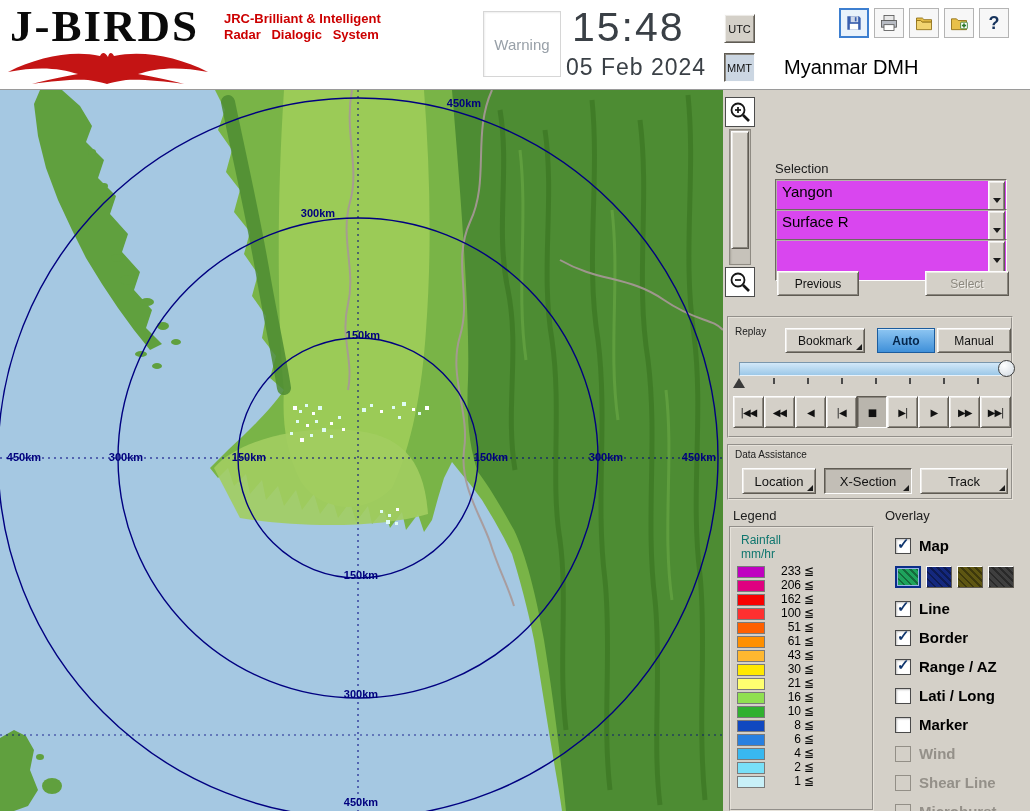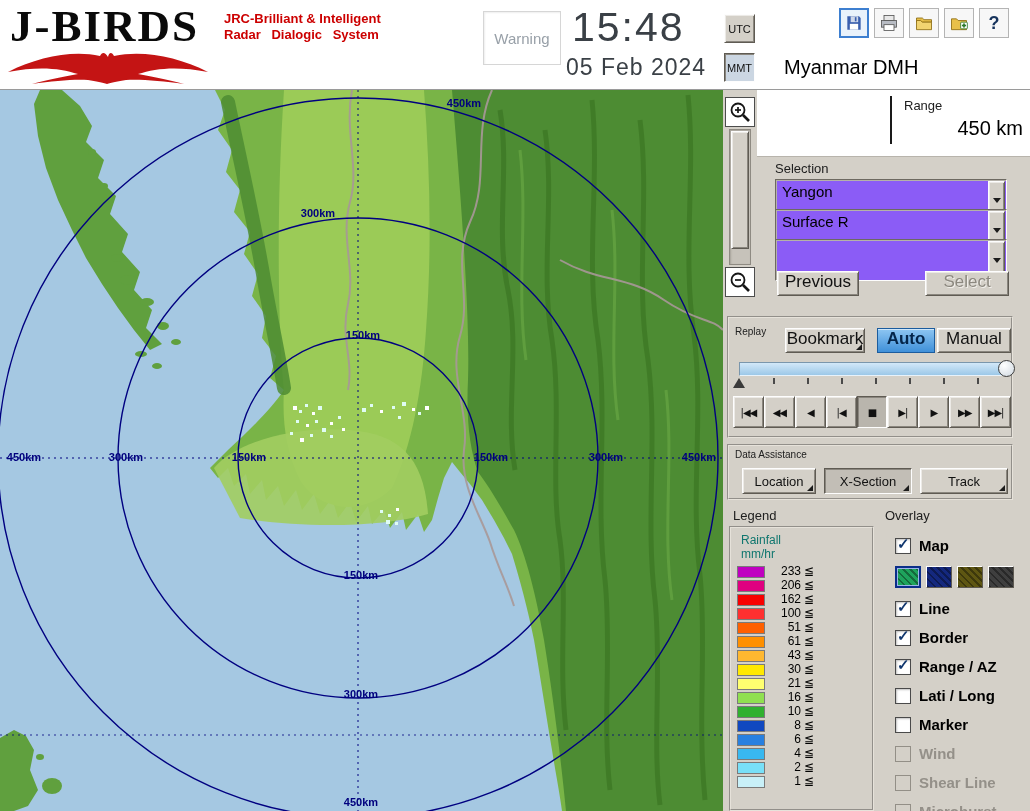--- a/index.html
+++ b/index.html
@@ -7,21 +7,21 @@
   body{font-family:"Liberation Sans",sans-serif}
   .app{position:relative;width:1030px;height:811px;background:#d4d0c8;overflow:hidden}
 
   
   .hdr{position:absolute;left:0;top:0;width:1030px;height:90px;background:#ffffff;border-bottom:1px solid #9a9a9a}
   .logo-title{position:absolute;left:10px;top:0px;font-family:"Liberation Serif",serif;font-weight:700;font-size:45px;letter-spacing:2px;color:#0a0a0a}
   .logo-sub{position:absolute;left:224px;color:#cc0000;font-weight:700;font-size:13px;line-height:15px;white-space:nowrap}
   .sub1{top:11px}
   .sub2{top:27px;word-spacing:7px}
   .eagle{position:absolute;left:6px;top:50px}
-  .warn-box{position:absolute;left:483px;top:11px;width:78px;height:54px;background:#fff;border:1px solid #d6d6d6;box-shadow:inset 1px 1px 2px #eee;display:flex;align-items:center;justify-content:center;color:#98a0a8;font-size:15px}
+  .warn-box{position:absolute;left:483px;top:11px;width:78px;height:66px;background:#fff;border:1px solid #d6d6d6;box-shadow:inset 1px 1px 2px #eee;display:flex;align-items:center;justify-content:center;color:#98a0a8;font-size:15px}
   .clock-time{position:absolute;left:572px;top:4px;font-size:41px;letter-spacing:2px;color:#3a4046}
   .clock-date{position:absolute;left:566px;top:54px;font-size:23px;letter-spacing:1px;color:#3a4046}
   .tz-btn{position:absolute;left:724px;width:31px;height:29px;font-size:11px;display:flex;align-items:center;justify-content:center;cursor:default}
   .tz-utc{top:14px}
   .tz-mmt{top:53px}
   .btn3d{background:#d4d0c8;border:1px solid;border-color:#fdfdfd #5f5b53 #5f5b53 #fdfdfd;box-shadow:inset 1px 1px 0 #eceae6,inset -1px -1px 0 #8a867e;color:#111}
   .pressed{border-color:#5f5b53 #fdfdfd #fdfdfd #5f5b53;box-shadow:inset 1px 1px 0 #8a867e;background:#cbd6e2}
   .tb-btn{position:absolute;top:8px;width:30px;height:30px;background:#f7f7f7;border:1px solid #b4b4b4;display:flex;align-items:center;justify-content:center}
   .tb-save{left:839px;border:2px solid #3d7fd0;background:#e9f2fb}
   .tb-print{left:874px}
@@ -42,25 +42,25 @@
   .zoom-out{top:177px}
   .zoom-track{position:absolute;left:6px;top:39px;width:22px;height:136px;background:#c6c2ba;border:1px solid #8e8a82;box-shadow:inset 1px 1px 2px #a6a29a}
   .zoom-thumb{position:absolute;left:1px;top:1px;width:18px;height:118px}
 
   .range-box{position:absolute;left:34px;top:0;width:273px;height:67px;background:#fff;border-bottom:1px solid #b8b4ac}
   .range-divider{position:absolute;left:133px;top:6px;width:2px;height:48px;background:#1a1a1a}
   .range-label{position:absolute;left:147px;top:8px;font-size:13px;color:#202020}
   .range-value{position:absolute;left:140px;top:27px;width:126px;text-align:right;font-size:20px;color:#000}
 
   .sec-label{position:absolute;font-size:13px;color:#202020}
-  .combo{position:absolute;left:52px;width:232px;height:42px;background:#8b5cf6;border:1px solid;border-color:#6d6961 #fdfdfd #fdfdfd #6d6961;box-shadow:inset 1px 1px 0 #b5b1a9}
+  .combo{position:absolute;left:52px;width:232px;height:42px;background:#d946ef;border:1px solid;border-color:#6d6961 #fdfdfd #fdfdfd #6d6961;box-shadow:inset 1px 1px 0 #b5b1a9}
   .combo-text{position:absolute;left:6px;top:3px;font-size:15px;color:#000;white-space:nowrap}
   .combo-btn{position:absolute;right:1px;top:1px;bottom:1px;width:17px;display:flex;align-items:center;justify-content:center}
   .dd-arrow{width:0;height:0;border:4px solid transparent;border-top:5px solid #1c1c1c;margin-top:5px}
-  .pbtn{position:absolute;height:25px;font-size:17px;display:flex;justify-content:center;cursor:default}
+  .pbtn{position:absolute;height:25px;font-size:12px;display:flex;align-items:center;justify-content:center;cursor:default}
   .disabled-text{color:#8c887f;text-shadow:1px 1px 0 #f2f0ec}
 
   .group{position:absolute;left:4px;width:286px;border:2px groove #e6e2da}
   .grp-replay{top:226px;height:122px}
   .grp-da{top:354px;height:56px}
   .grp-label{position:absolute;font-size:10px;color:#202020;background:transparent}
   .toggle-sel{background:linear-gradient(#8ec6f2,#3f90d9);border:1px solid #1b5c9e;box-shadow:inset 0 1px 0 #cfe7fa;color:#04254a;font-weight:700}
   .corner{position:absolute;right:2px;bottom:2px;width:0;height:0;border-left:6px solid transparent;border-bottom:6px solid #1c1c1c}
 
   .rp-slider{position:absolute;left:10px;top:44px;width:268px;height:14px;background:linear-gradient(#d2e8f8,#9cc8e8);border:1px solid;border-color:#7a96ac #e8f2fa #e8f2fa #7a96ac}
@@ -269,25 +269,20 @@
       <div class="zoom-thumb btn3d"></div>
     </div>
     <div class="zoom-btn zoom-out">
       <svg width="24" height="24" viewBox="0 0 24 24">
         <circle cx="10" cy="10" r="6.5" fill="none" stroke="#151515" stroke-width="1.8"></circle>
         <line x1="15" y1="15" x2="21" y2="21" stroke="#151515" stroke-width="2.6"></line>
         <line x1="7" y1="10" x2="13" y2="10" stroke="#151515" stroke-width="1.7"></line>
       </svg>
     </div>
 
-    <div class="range-box">
-      <div class="range-divider"></div>
-      <div class="range-label">Range</div>
-      <div class="range-value">450 km</div>
-    </div>
 
     <div class="sec-label" style="left:52px;top:71px">Selection</div>
 
     <div class="combo" style="top:89px">
       <span class="combo-text">Yangon</span>
       <span class="combo-btn btn3d">
           <span class="dd-arrow"></span>
         </span>
     </div>
     <div class="combo" style="top:119px">

